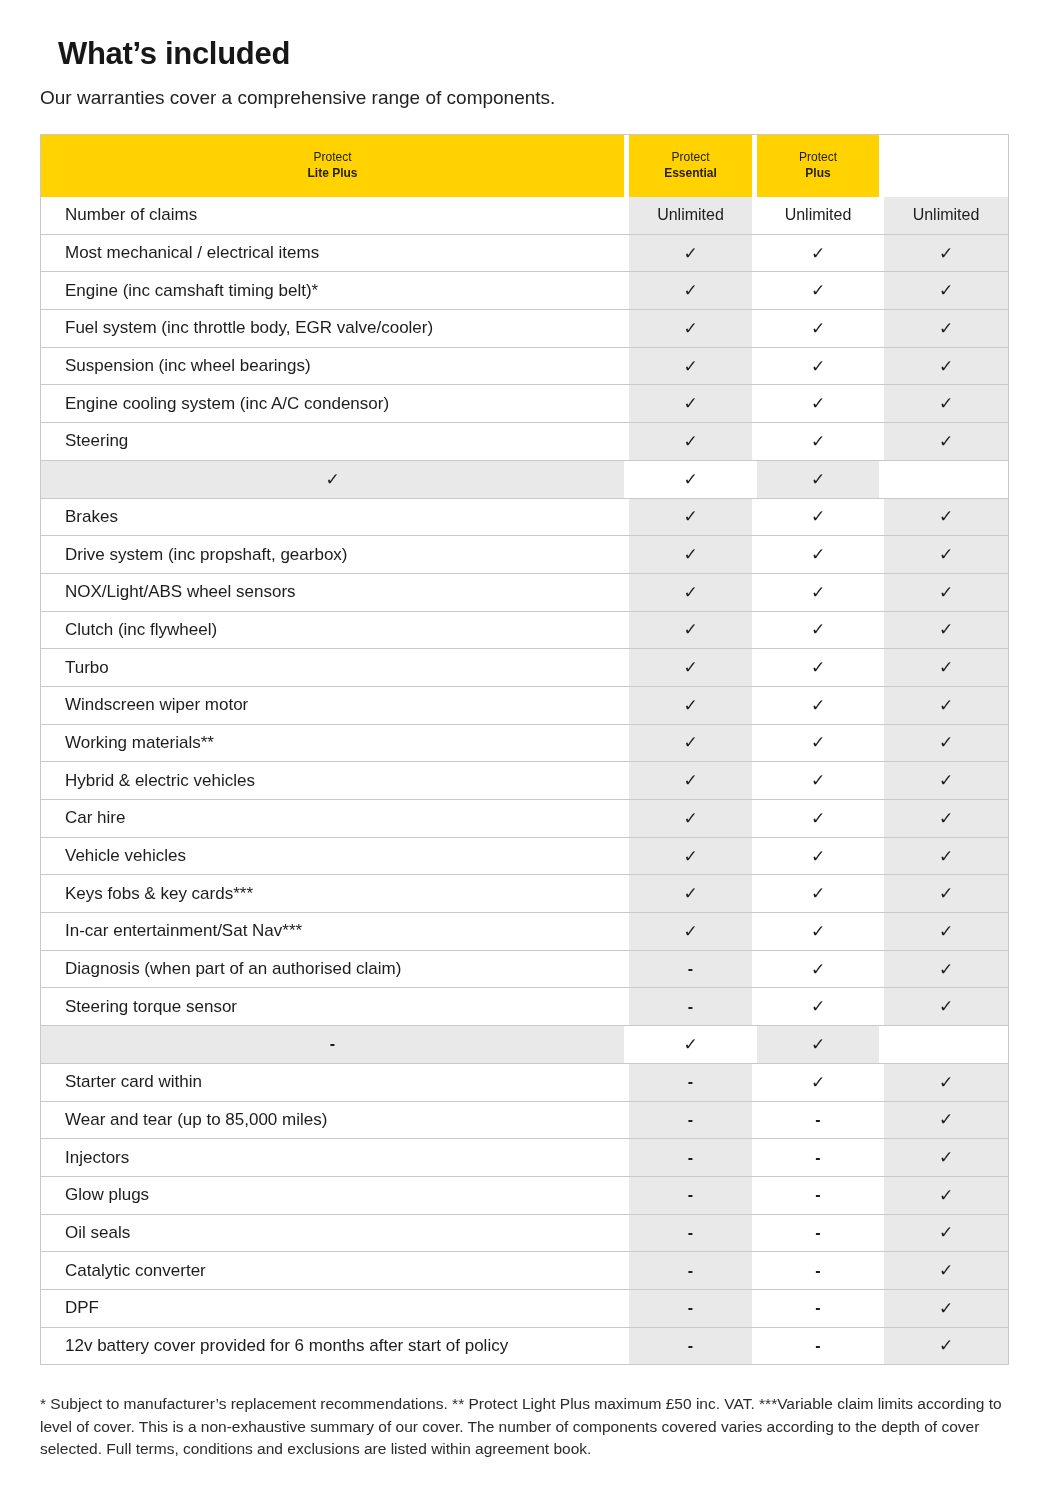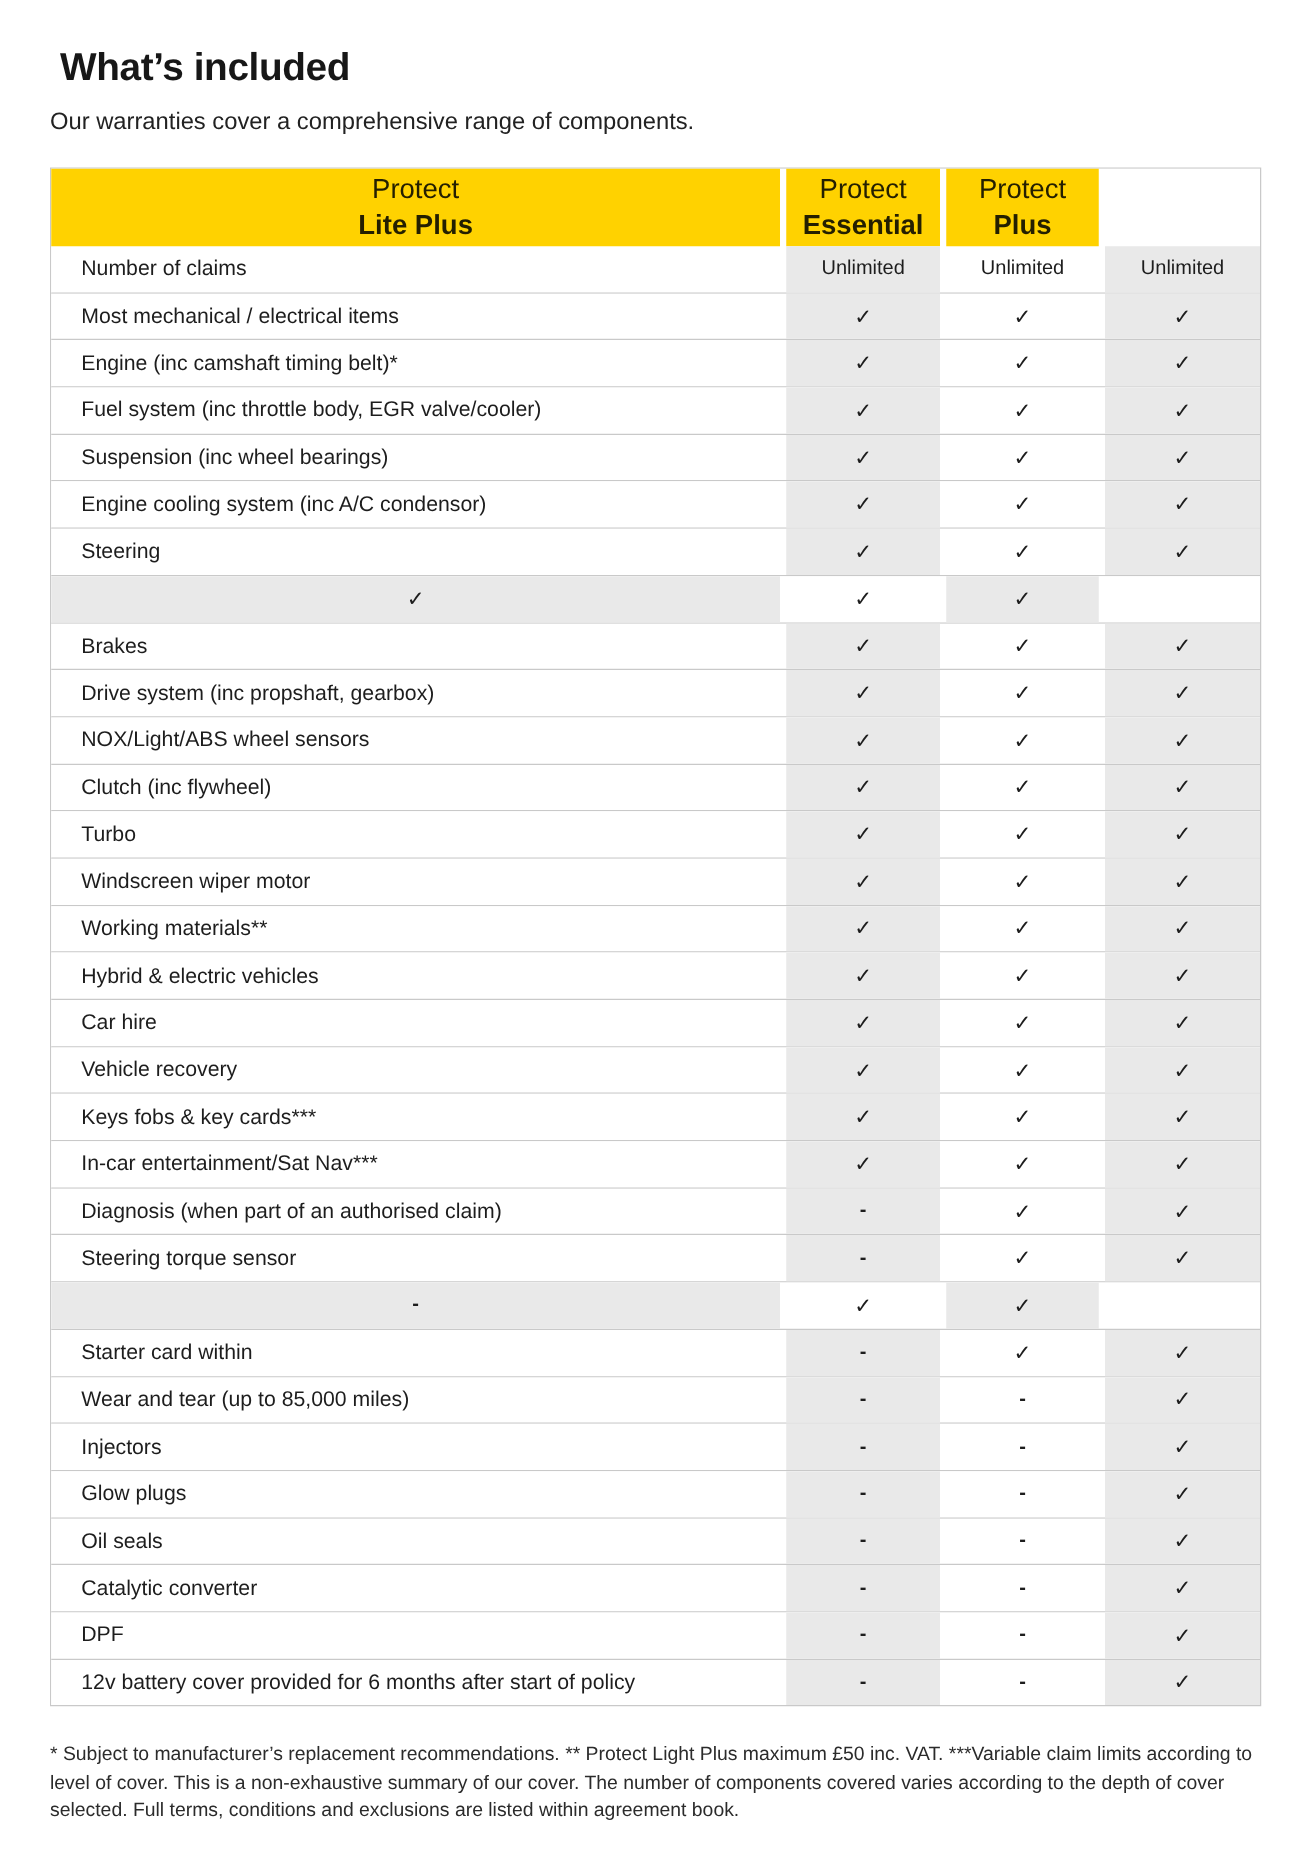--- a/index.html
+++ b/index.html
@@ -1,28 +1,28 @@
 <!DOCTYPE html>
 <html><head>
 <meta charset="utf-8">
 <style>
   * { box-sizing: border-box; }
   html, body { margin: 0; padding: 0; background: #ffffff; }
   body { font-family: "Liberation Sans", sans-serif; color: #1d1d1d; }
   .page { width: 1049px; min-height: 1498px; padding: 30px 40px 40px 40px; background: #fff; }
 
-  .page-title { font-size: 31px; font-weight: bold; margin: 6px 0 15px 8px; color: #171717; letter-spacing: -0.3px; }
+  .page-title { font-size: 31px; font-weight: bold; margin: 6px 0 15px 18px; color: #171717; letter-spacing: -0.3px; }
   .page-subtitle { font-size: 19px; margin: 0 0 25px 0; color: #222; }
 
   .wtable { border: 1px solid #c9c9c9; }
   .row { display: grid; grid-template-columns: 1fr 123px 122px 124px; column-gap: 5px; background: #fff; }
 
   .row.header .cell { background: #FFD200; min-height: 62px; }
   .row.header .label { font-weight: bold; font-size: 18px; color: #241f00; display: flex; align-items: center; padding-left: 24px; }
-  .row.header .col { display: flex; flex-direction: column; align-items: center; justify-content: center; text-align: center; font-size: 22px; line-height: 1.3; color: #241f00; }
+  .row.header .col { display: flex; flex-direction: column; align-items: center; justify-content: center; text-align: center; font-size: 12px; line-height: 1.3; color: #241f00; }
   .row.header .col .l2 { font-weight: bold; }
 
   .row.body { border-bottom: 1px solid #c9c9c9; }
   .row.body:last-child { border-bottom: none; }
   .cell { min-height: 36.7px; display: flex; align-items: center; }
   .cell.label { padding: 6px 10px 6px 24px; font-size: 17px; color: #1d1d1d; }
   .cell.col { justify-content: center; text-align: center; font-size: 16px; color: #1d1d1d; }
   .cell.c0, .cell.c2 { background: #e9e9e9; }
   .cell.check { font-size: 17px; }
   .cell.dash { font-weight: bold; font-size: 16px; }
@@ -148,21 +148,21 @@
           <div class="cell col c1 check">✓</div>
           <div class="cell col c2 check">✓</div>
         </div>
         <div class="row body">
           <div class="cell label">Car hire</div>
           <div class="cell col c0 check">✓</div>
           <div class="cell col c1 check">✓</div>
           <div class="cell col c2 check">✓</div>
         </div>
         <div class="row body">
-          <div class="cell label">Vehicle recovery</div>
+          <div class="cell label">Vehicle vehicles</div>
           <div class="cell col c0 check">✓</div>
           <div class="cell col c1 check">✓</div>
           <div class="cell col c2 check">✓</div>
         </div>
         <div class="row body">
           <div class="cell label">Keys fobs &amp; key cards***</div>
           <div class="cell col c0 check">✓</div>
           <div class="cell col c1 check">✓</div>
           <div class="cell col c2 check">✓</div>
         </div>

